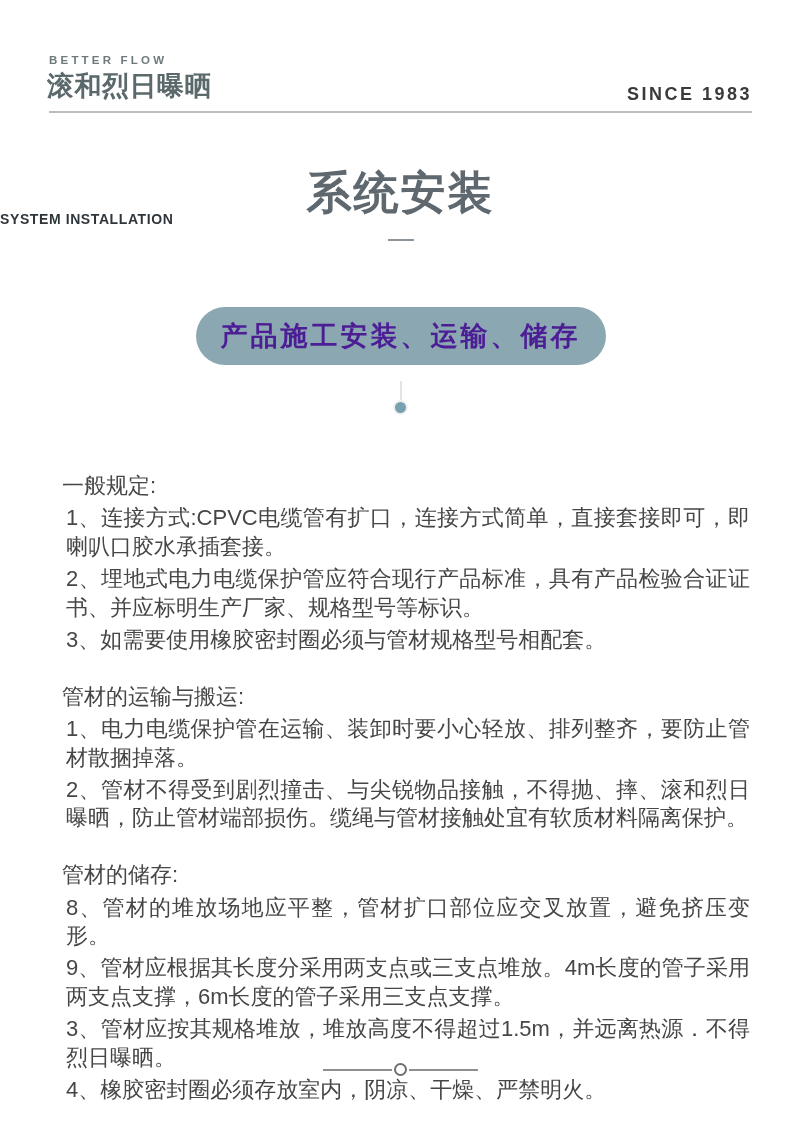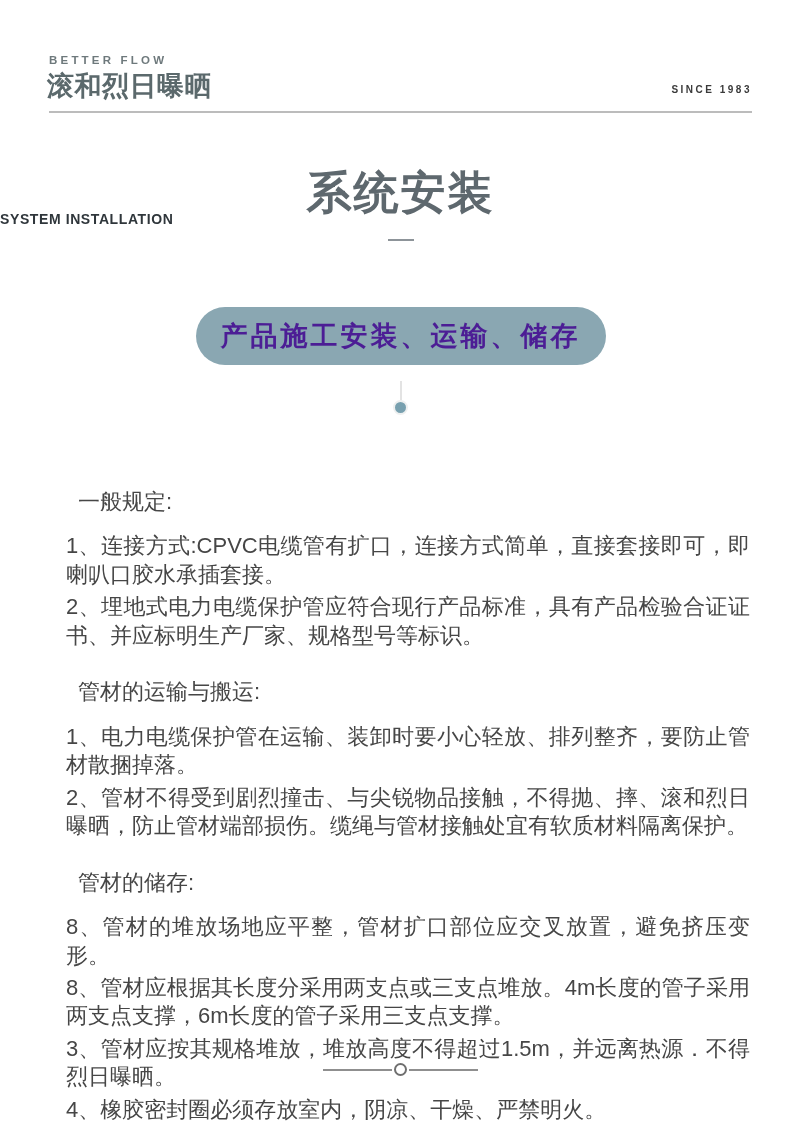--- a/index.html
+++ b/index.html
@@ -19,21 +19,21 @@
     color: #6e797c;
     text-align: center;
   }
   .brand-cn {
     position: absolute; left: 47px; top: 68px;
     font-size: 27px; font-weight: 700; letter-spacing: 0.5px;
     color: #5b696c;
   }
   .since {
     position: absolute; right: 49px; top: 84px;
-    font-size: 10px; font-weight: 600; letter-spacing: 2.5px;
+    font-size: 18px; font-weight: 600; letter-spacing: 2.5px;
     color: #3a3a3a;
   }
   .header-rule {
     position: absolute; left: 49px; right: 49px; top: 111px;
     height: 2px; background: #bcbcbc;
   }
 
   
   .page-title {
     position: absolute; left: 0; right: 0; top: 146px;
@@ -83,21 +83,21 @@
     position: absolute; left: 62px; top: 472px;
     width: 692px;
     font-size: 22px; line-height: 28.4px;
     color: #464646;
     text-align: justify;
     text-justify: inter-ideograph;
   }
   .text-section { margin: 0 0 28.4px 0; }
   .text-section:last-child { margin-bottom: 0; }
   .sec-heading {
-    margin: 16px; padding: 0;
+    margin: 0; padding: 0;
     font-size: 22px; font-weight: 400; line-height: 28.4px;
     color: #464646;
   }
   .sec-item { margin: 4px; padding: 0; }
 
   
   .footer {
     position: absolute; left: 0; right: 0; top: 1063px;
     display: flex; align-items: center; justify-content: center;
   }
@@ -129,32 +129,33 @@
 
   <div class="banner">产品施工安装、运输、储存</div>
   <div class="banner-stem"></div>
   <div class="banner-dot"></div>
 
   <main class="content" id="sections">
   <section class="text-section">
     <h2 class="sec-heading">一般规定:</h2>
   <p class="sec-item">1、连接方式:CPVC电缆管有扩口，连接方式简单，直接套接即可，即喇叭口胶水承插套接。</p>
         <p class="sec-item">2、埋地式电力电缆保护管应符合现行产品标准，具有产品检验合证证书、并应标明生产厂家、规格型号等标识。</p>
+        <p class="sec-item">3、如需要使用橡胶密封圈必须与管材规格型号相配套。</p>
       </section>
 
   <section class="text-section">
     <h2 class="sec-heading">管材的运输与搬运:</h2>
   <p class="sec-item">1、电力电缆保护管在运输、装卸时要小心轻放、排列整齐，要防止管材散捆掉落。</p>
         <p class="sec-item">2、管材不得受到剧烈撞击、与尖锐物品接触，不得抛、摔、滚和烈日曝晒，防止管材端部损伤。缆绳与管材接触处宜有软质材料隔离保护。</p>
       </section>
 
   <section class="text-section">
     <h2 class="sec-heading">管材的储存:</h2>
   <p class="sec-item">8、管材的堆放场地应平整，管材扩口部位应交叉放置，避免挤压变形。</p>
-        <p class="sec-item">8、管材应根据其长度分采用两支点或三支点堆放。4m长度的管子采用两支点支撑，6m长度的管子采用三支点支撑。</p>
+        <p class="sec-item">9、管材应根据其长度分采用两支点或三支点堆放。4m长度的管子采用两支点支撑，6m长度的管子采用三支点支撑。</p>
         <p class="sec-item">3、管材应按其规格堆放，堆放高度不得超过1.5m，并远离热源．不得烈日曝晒。</p>
         <p class="sec-item">4、橡胶密封圈必须存放室内，阴凉、干燥、严禁明火。</p>
       </section>
 </main>
 
   <footer class="footer">
     <div class="footer-line"></div>
     <div class="footer-circle"></div>
     <div class="footer-line"></div>
   </footer>

